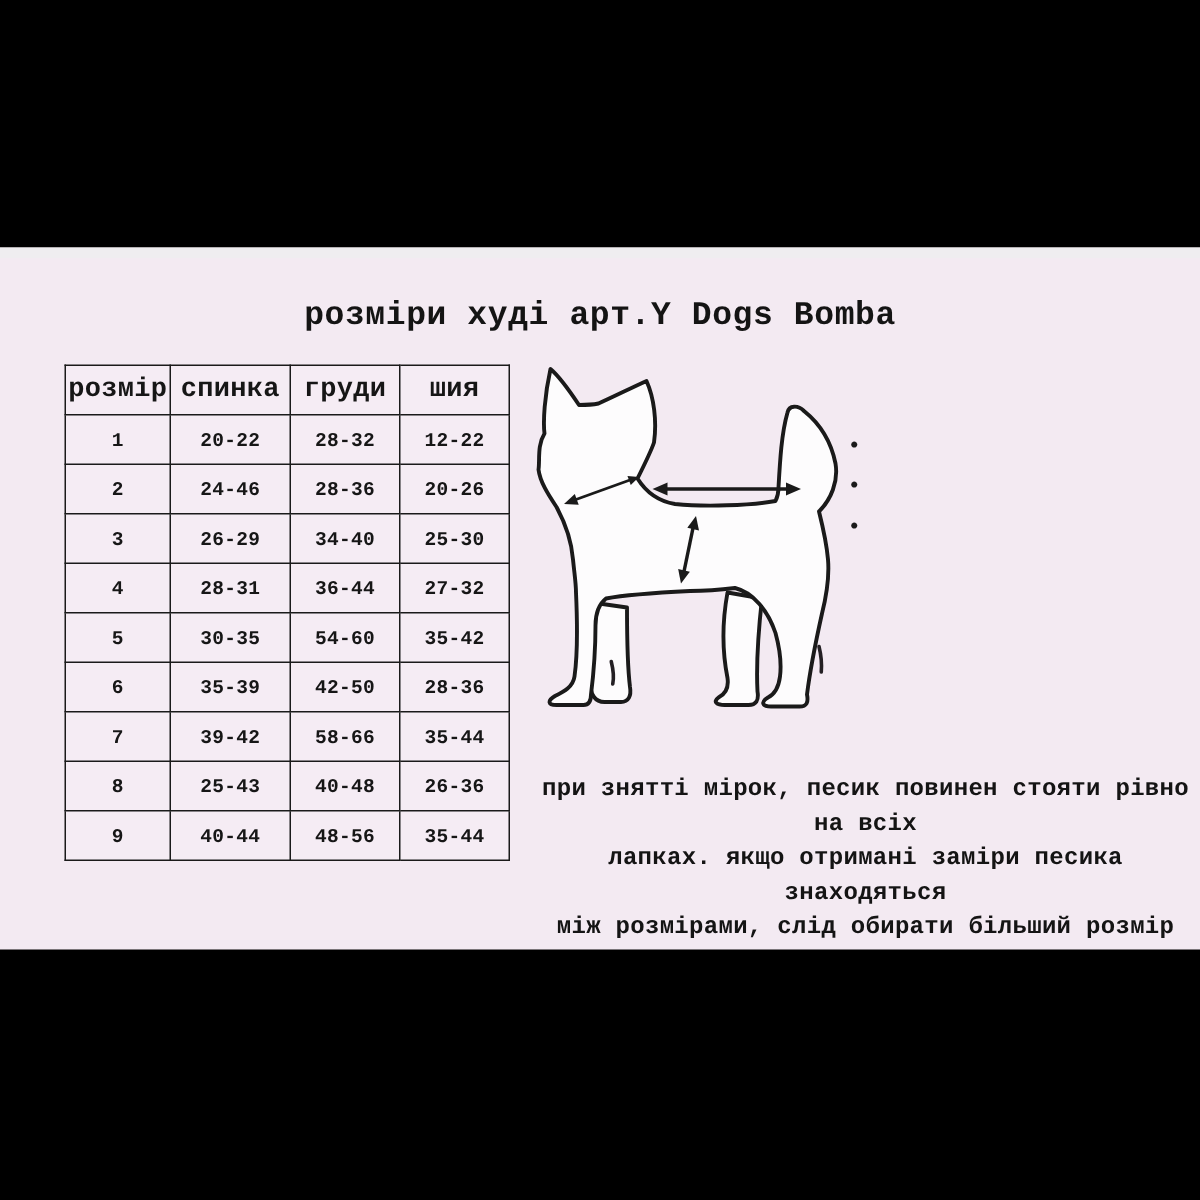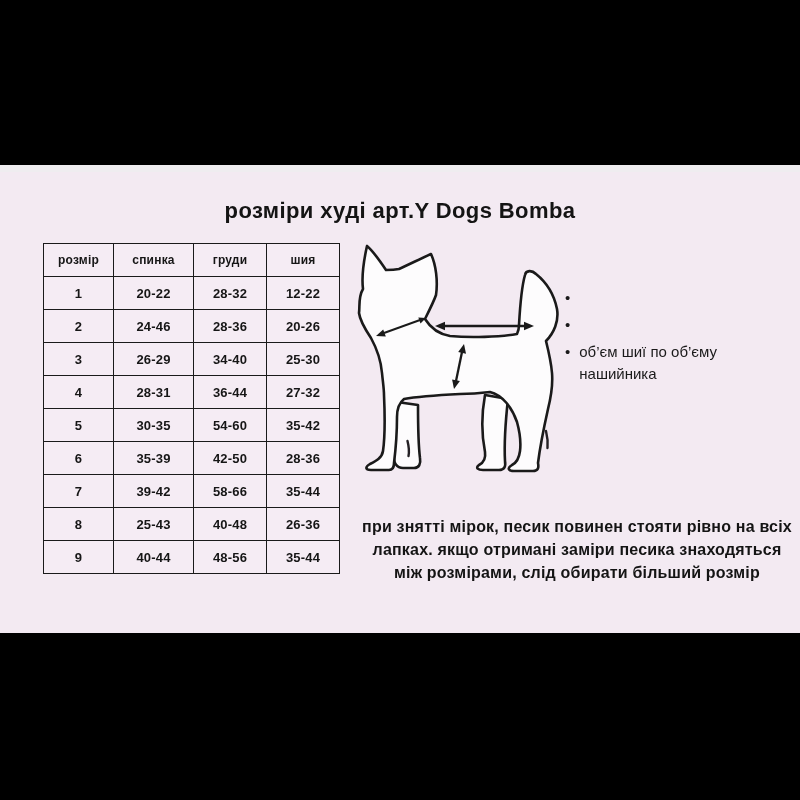--- a/index.html
+++ b/index.html
@@ -1,30 +1,30 @@
 <!DOCTYPE html>
 <html><head>
 <meta charset="utf-8">
 <style>
   html,body{margin:0;padding:0;background:#000;}
   .stage{position:relative;width:800px;height:800px;background:#000;overflow:hidden;
          font-family:"Liberation Sans","DejaVu Sans",sans-serif;color:#1a1a1a;}
   .letterbox{position:absolute;left:0;width:800px;background:#000;}
   .letterbox.top{top:0;height:165px;}
   .letterbox.bottom{top:633px;height:167px;}
-  .panel{position:absolute;left:0;top:165px;width:800px;height:468px;background:#f3eaf2;}
+  .panel{position:absolute;left:0;top:165px;width:800px;height:468px;background:#f3eaf2;font-family:Liberation Mono, monospace;}
   .panel-edge{position:absolute;left:0;top:0;width:800px;height:7px;background:#efedf0;}
   .title{position:absolute;left:0;top:33px;width:800px;text-align:center;
          font-size:22px;font-weight:bold;letter-spacing:0.4px;color:#141414;}
   
   table.size{position:absolute;left:43px;top:78px;border-collapse:collapse;
              background:#f5ecf4;table-layout:fixed;}
   table.size th,table.size td{border:1.6px solid #1a1a1a;text-align:center;
              vertical-align:middle;padding:0;color:#161616;}
-  table.size th{height:32px;font-size:12px;font-weight:bold;letter-spacing:0.2px;}
+  table.size th{height:32px;font-size:18px;font-weight:bold;letter-spacing:0.2px;}
   table.size td{height:32px;font-size:13px;font-weight:bold;letter-spacing:0.2px;}
   .c0{width:70px;}.c1{width:80px;}.c2{width:73px;}.c3{width:73px;}
   
   .dog-svg{position:absolute;left:350px;top:72px;width:300px;height:250px;}
   
   .notes{position:absolute;left:565px;top:122px;width:235px;list-style:none;margin:0;padding:0;}
   .notes li{display:flex;gap:9px;margin:0 0 5px 0;font-size:15px;line-height:22px;}
   .notes .dot{flex:0 0 auto;font-size:15px;line-height:22px;}
   .note-text{white-space:pre-line;}
   
@@ -188,22 +188,20 @@
 
     <ul class="notes">
       <li>
         <span class="dot">•</span>
       </li>
       <li>
         <span class="dot">•</span>
       </li>
       <li>
         <span class="dot">•</span>
-        <span class="note-text">об’єм шиї по об’єму
-нашийника</span>
       </li>
     </ul>
 
     <div class="footnote">при знятті мірок, песик повинен стояти рівно на всіх
 лапках. якщо отримані заміри песика знаходяться
 між розмірами, слід обирати більший розмір</div>
   </div>
 </div>
 
 </body></html>

